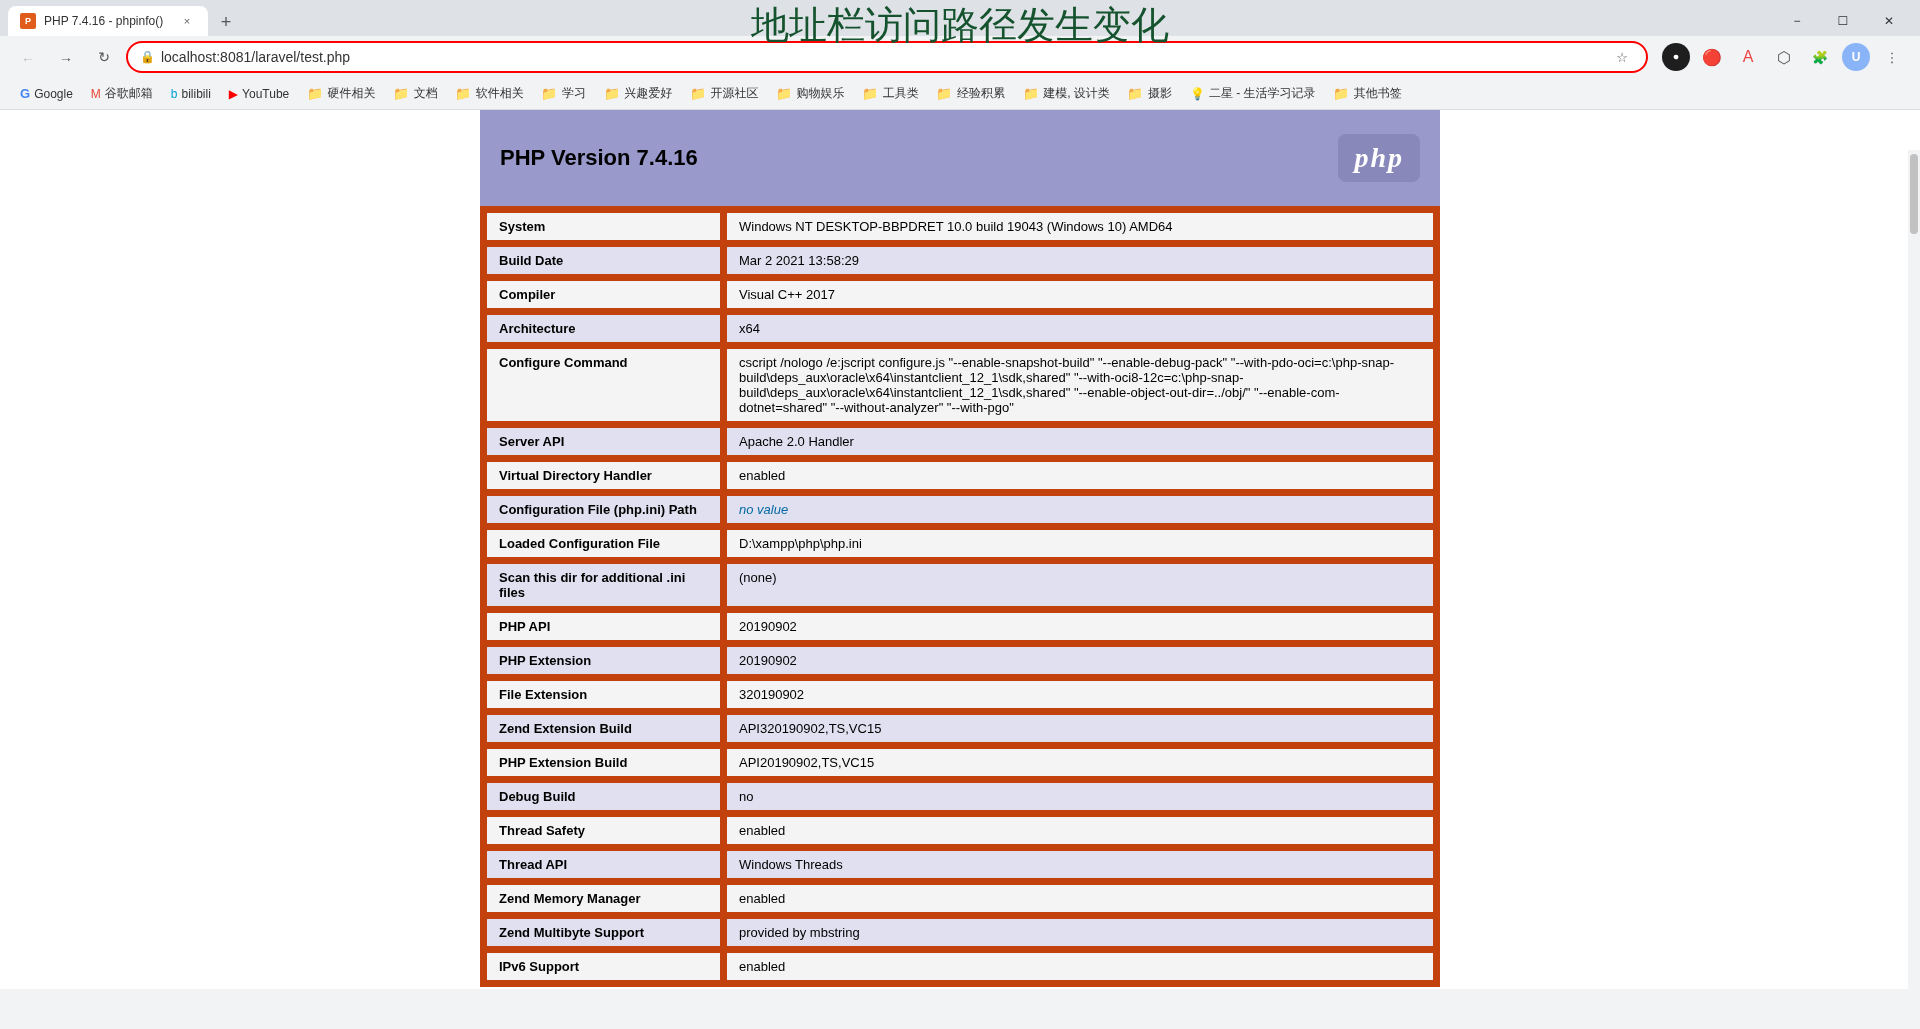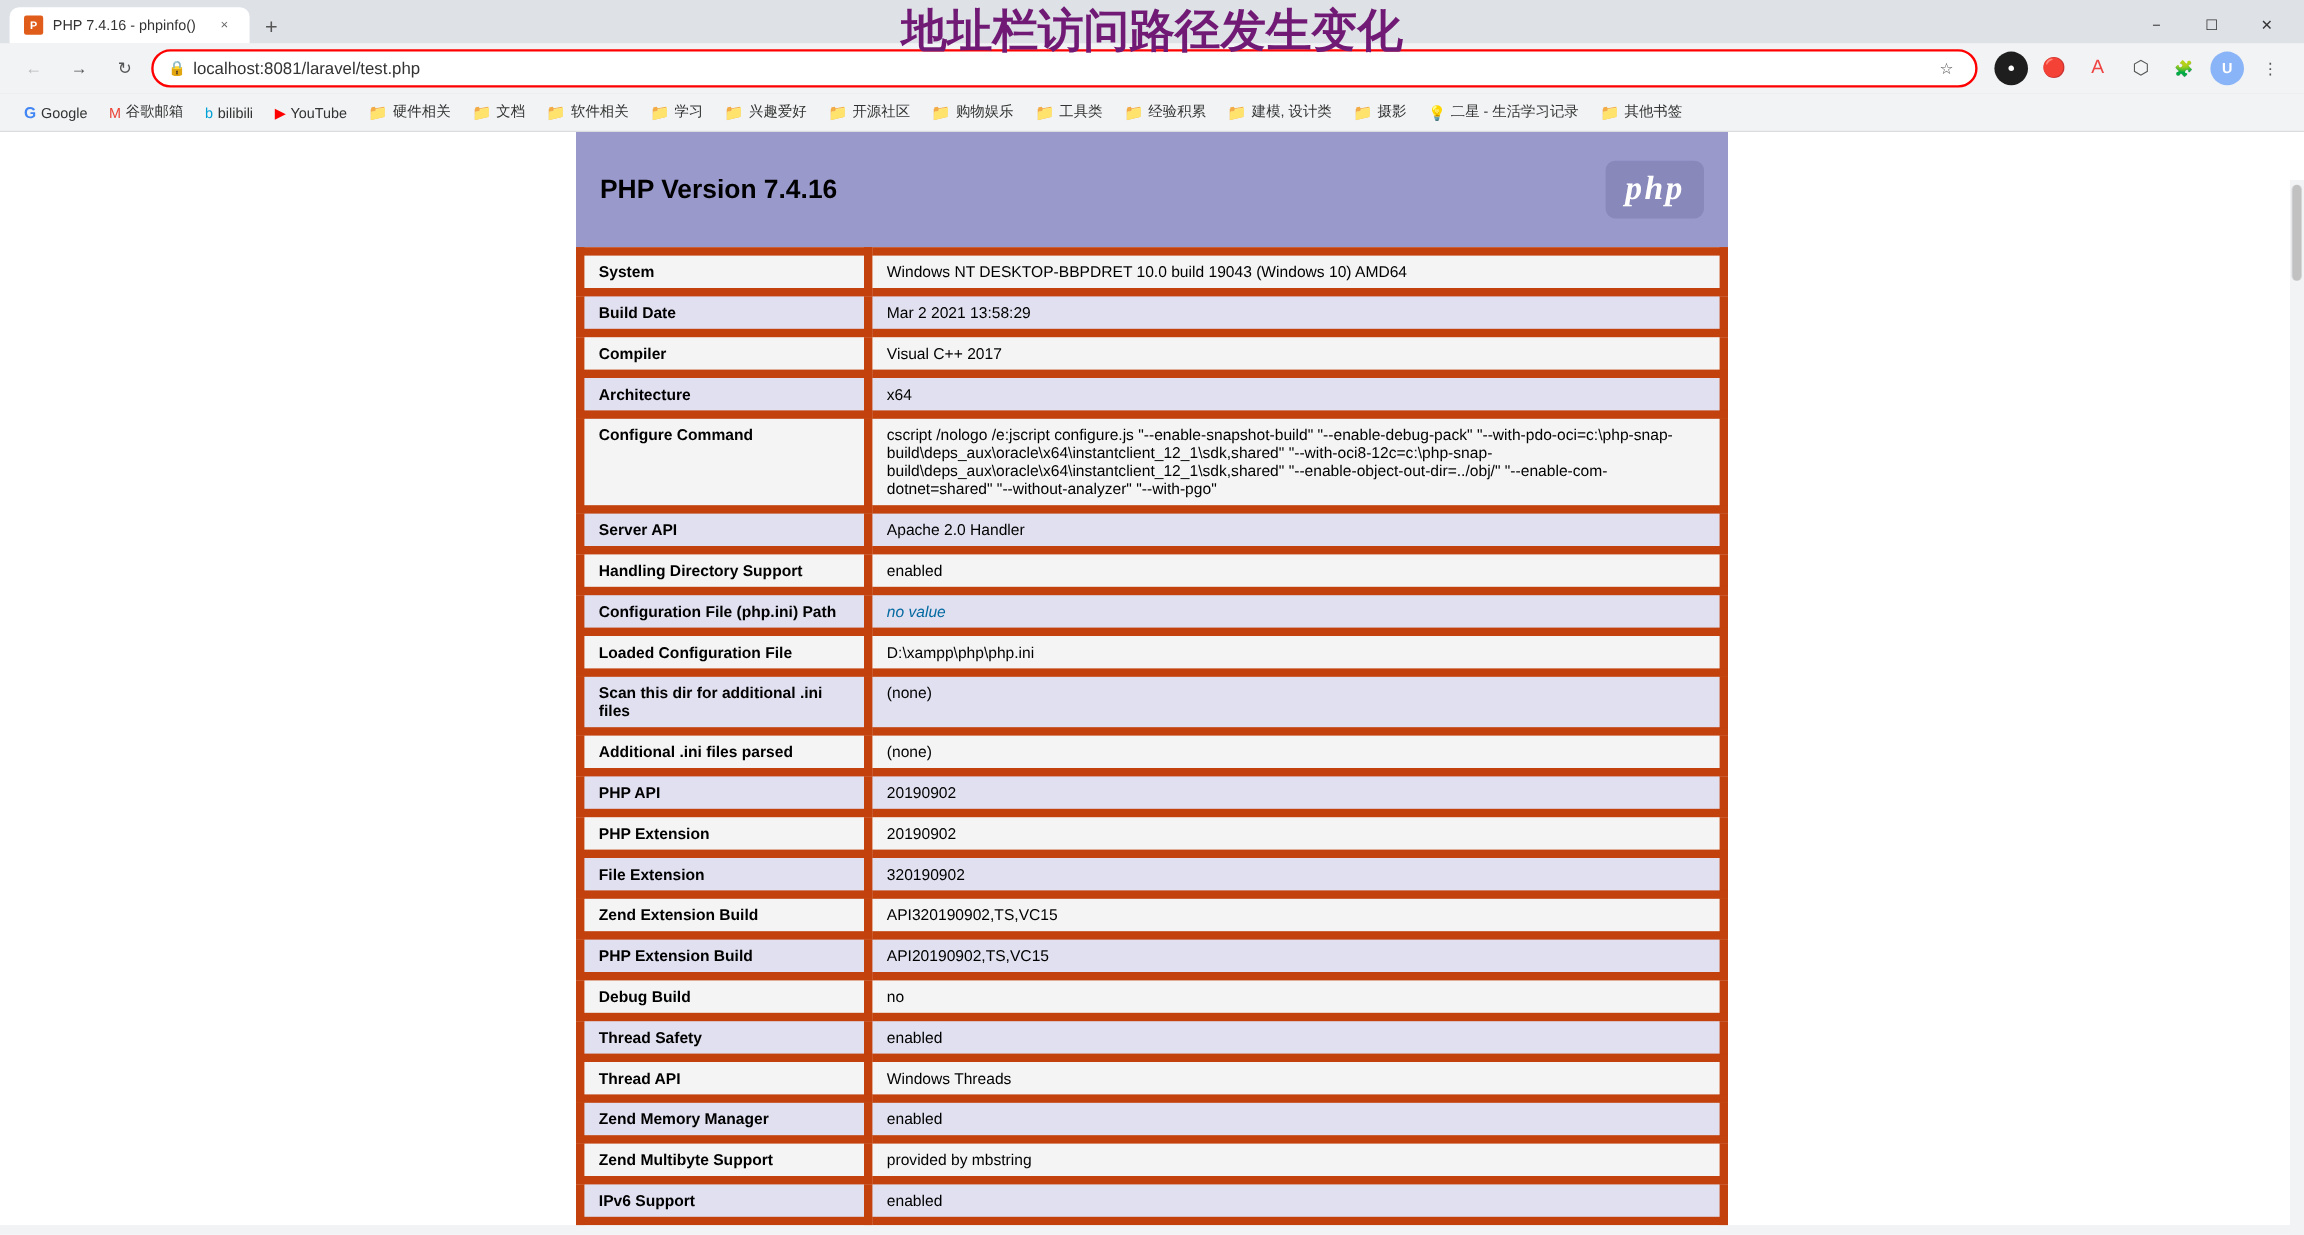--- a/index.html
+++ b/index.html
@@ -190,22 +190,22 @@
       font-size: 10px;
     }
 
     
     .annotation {
       position: fixed;
       top: 0;
       left: 50%;
       transform: translateX(-50%);
       font-size: 38px;
-      font-weight: bold;
-      color: #701a75;
+      font-weight: normal;
+      color: #14532d;
       z-index: 9999;
       pointer-events: none;
       white-space: nowrap;
       text-align: center;
     }
 
     
     .bookmarks-bar {
       display: flex;
       align-items: center;
@@ -473,37 +473,33 @@
           </tr>
           <tr>
             <td>Configure Command</td>
             <td>cscript /nologo /e:jscript configure.js "--enable-snapshot-build" "--enable-debug-pack" "--with-pdo-oci=c:\php-snap-build\deps_aux\oracle\x64\instantclient_12_1\sdk,shared" "--with-oci8-12c=c:\php-snap-build\deps_aux\oracle\x64\instantclient_12_1\sdk,shared" "--enable-object-out-dir=../obj/" "--enable-com-dotnet=shared" "--without-analyzer" "--with-pgo"</td>
           </tr>
           <tr>
             <td>Server API</td>
             <td>Apache 2.0 Handler</td>
           </tr>
           <tr>
-            <td>Handling Directory Support</td>
+            <td>Virtual Directory Handler</td>
             <td>enabled</td>
           </tr>
           <tr>
             <td>Configuration File (php.ini) Path</td>
             <td><span class="no-value">no value</span></td>
           </tr>
           <tr>
             <td>Loaded Configuration File</td>
             <td>D:\xampp\php\php.ini</td>
           </tr>
           <tr>
             <td>Scan this dir for additional .ini files</td>
-            <td>(none)</td>
-          </tr>
-          <tr>
-            <td>Additional .ini files parsed</td>
             <td>(none)</td>
           </tr>
           <tr>
             <td>PHP API</td>
             <td>20190902</td>
           </tr>
           <tr>
             <td>PHP Extension</td>
             <td>20190902</td>
           </tr>

